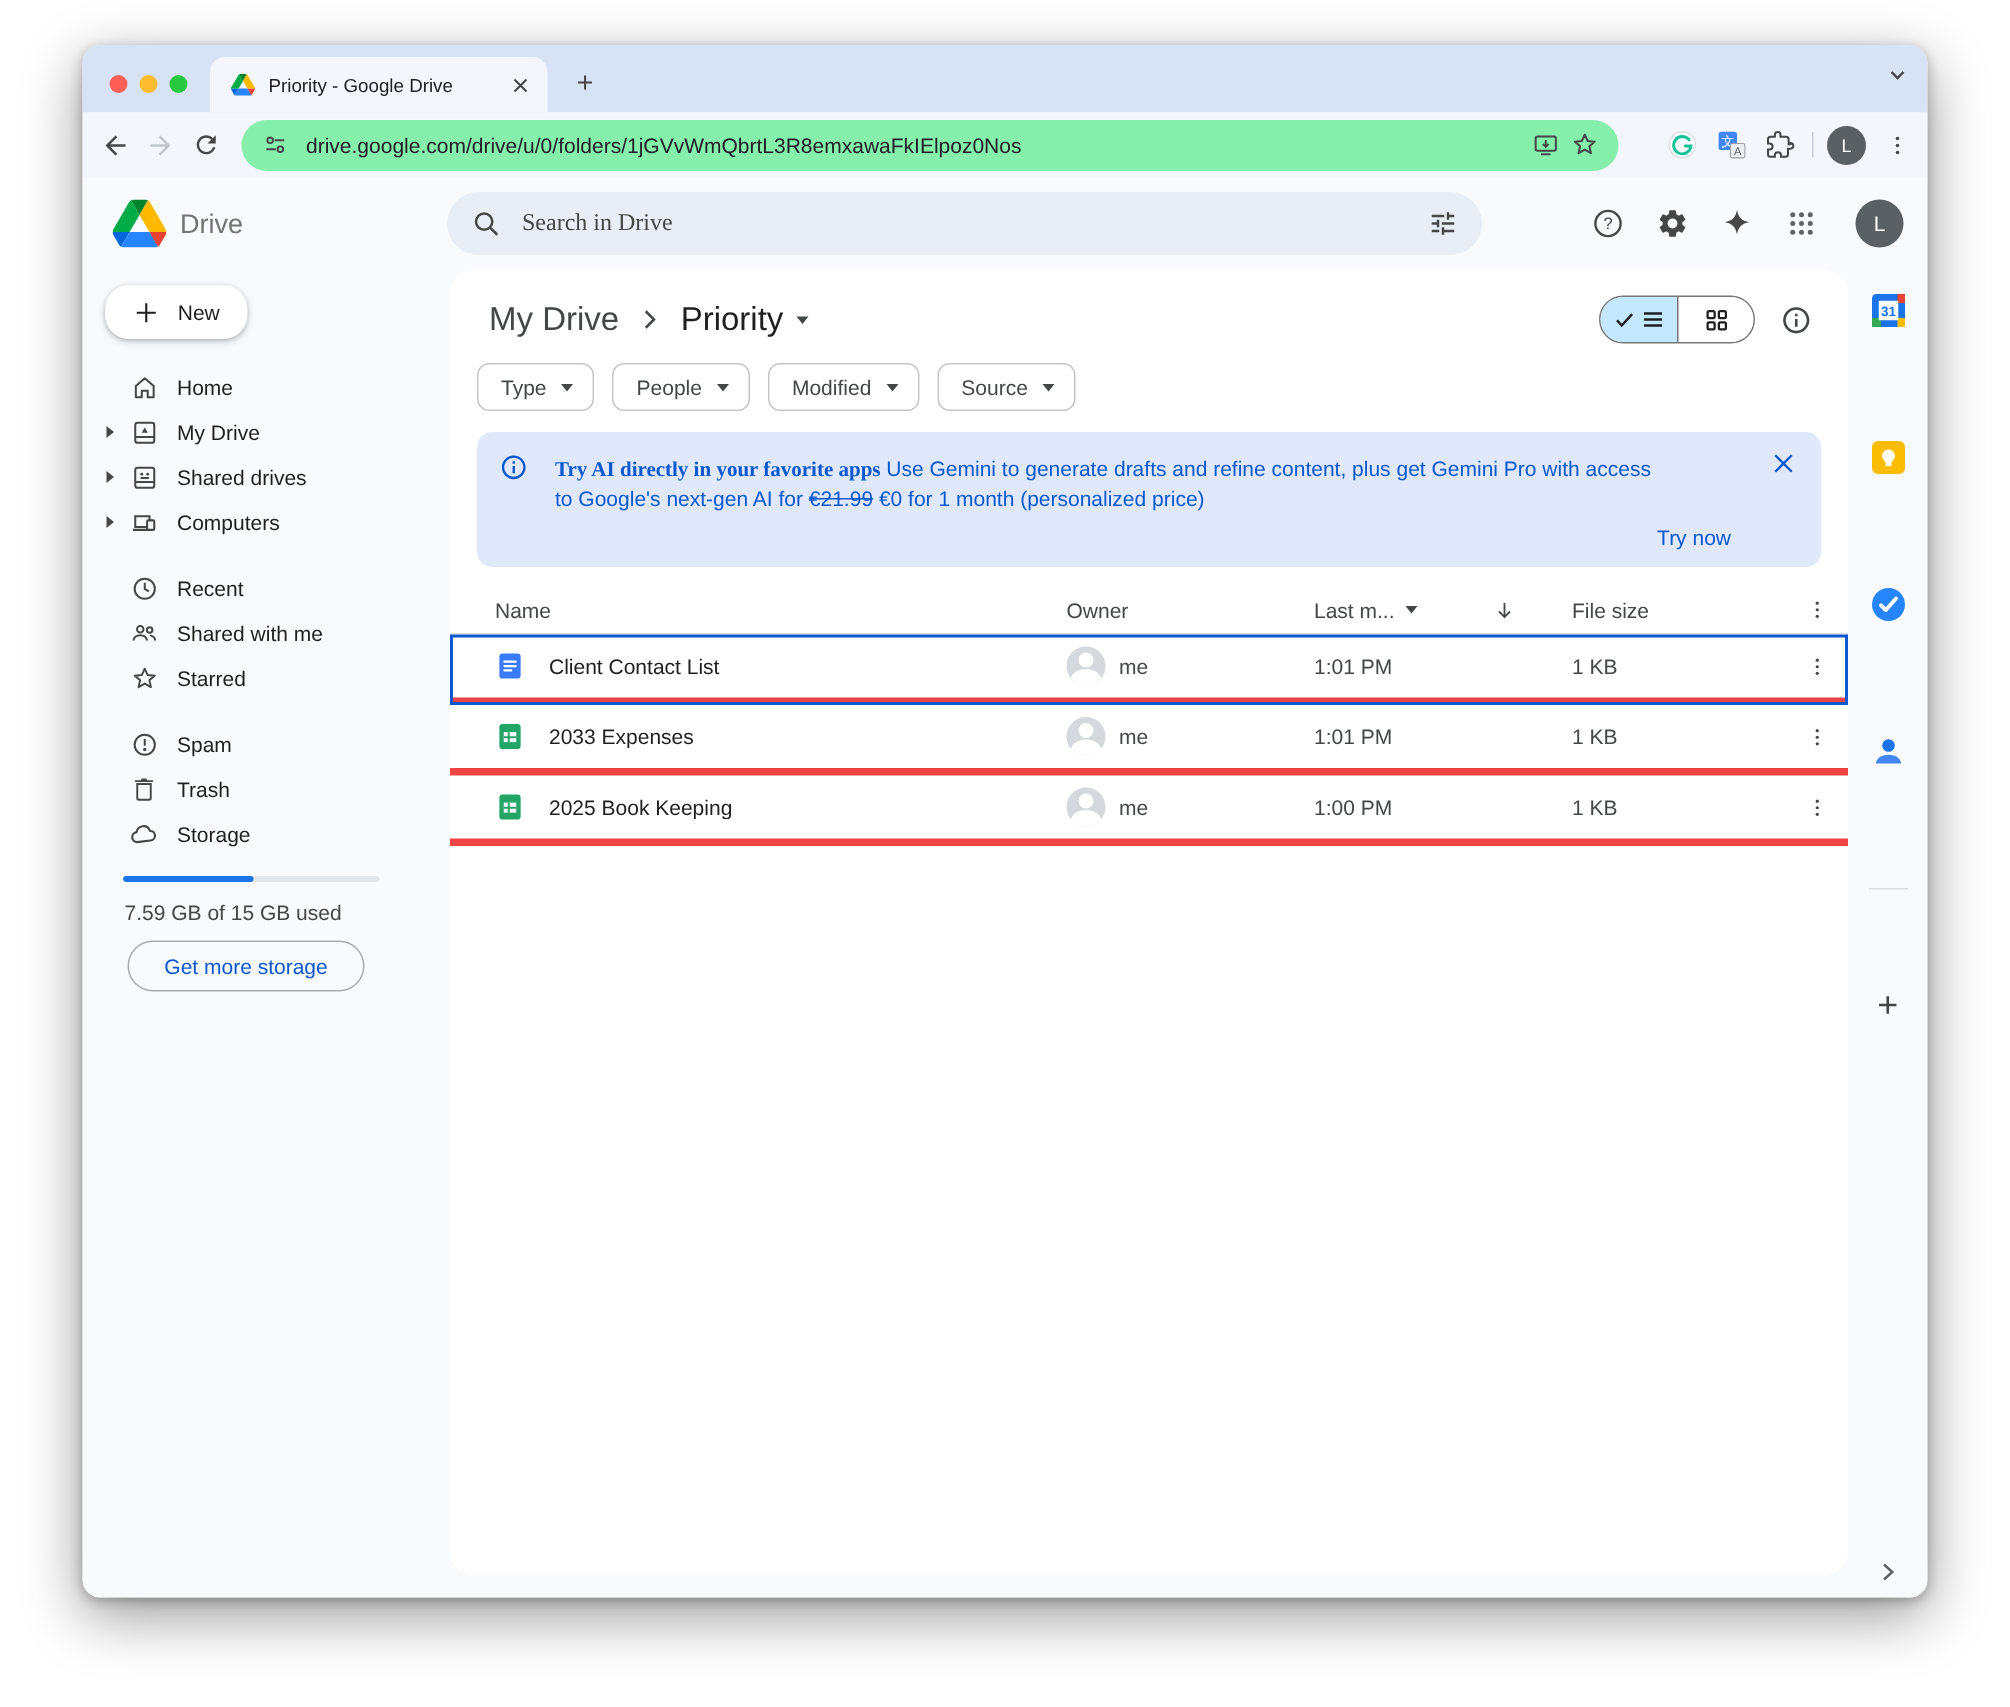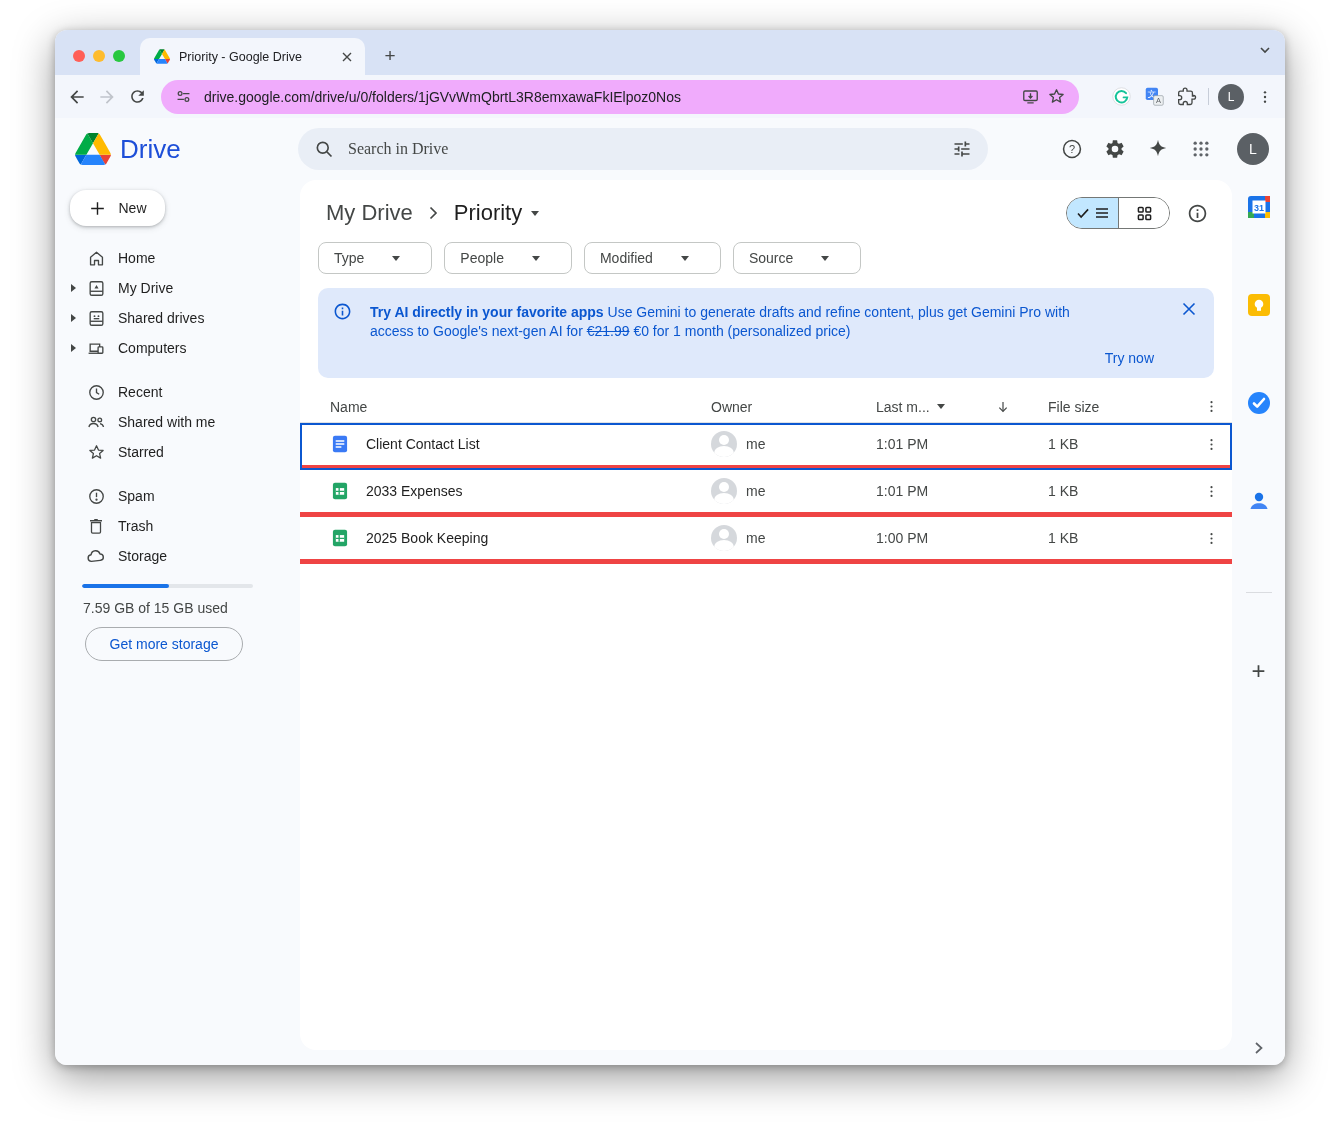--- a/index.html
+++ b/index.html
@@ -21,35 +21,35 @@
   .tab-close { width:17px; height:17px; display:flex; align-items:center; justify-content:center; color:#444746; border-radius:50%; }
   .newtab { position:absolute; left:322px; top:13px; width:26px; height:26px; display:flex; align-items:center; justify-content:center;
     color:#444746; font-size:19px; }
   .strip-chev { position:absolute; right:14px; top:14px; color:#444746; }
 
   
   .toolbar { position:relative; height:43px; background:#f3f6fc; display:flex; align-items:center; }
   .nav-btn { width:30px; height:30px; display:flex; align-items:center; justify-content:center; color:#444746; }
   .nav-btn.back { margin-left:7px; }
   .nav-btn.fwd { color:#c0c4cb; }
-  .omnibox { margin-left:9px; width:918px; height:34px; background:#f0abfc; border-radius:17px;
+  .omnibox { margin-left:9px; width:918px; height:34px; background:#86efac; border-radius:17px;
     display:flex; align-items:center; padding:0 10px 0 14px;justify-content:center; }
   .omni-url { font-size:14px; color:#202124; margin-left:12px; white-space:nowrap; }
   .omni-spacer { flex:1; }
   .omni-ic { width:26px; height:26px; display:flex; align-items:center; justify-content:center; color:#444746; }
   .tb-right { position:absolute; right:8px; top:0; height:43px; display:flex; align-items:center; gap:9px; }
   .ext-ic { width:24px; height:24px; display:flex; align-items:center; justify-content:center; color:#444746; }
   .tb-sep { width:1px; height:17px; background:#c7cdd8; }
   .avatar-sm { width:26px; height:26px; border-radius:50%; background:#5b6065; color:#fff; font-size:12px;
     display:flex; align-items:center; justify-content:center; }
   
   .drive { height:947px; background:#f8fafd; display:flex; flex-direction:column; }
   .dheader { height:62px; display:flex; align-items:center; position:relative; flex:none; }
   .dlogo { display:flex; align-items:center; margin-left:20px; gap:9px; }
-  .dlogo-text { font-size:26px; color:#1d4ed8; }
+  .dlogo-text { font-size:18px; color:#737373; }
   .dsearch { position:absolute; left:243px; top:10px; width:690px; height:42px; background:#e9eef6;
     border-radius:21px; display:flex; align-items:center; padding:0 16px; }
   .dsearch input { flex:1; border:none; outline:none; background:transparent; font-size:16px; color:#1f1f1f; margin-left:14px;
     font-family:Liberation Serif, serif; }
   .dsearch input::placeholder { color:#444746; opacity:1; }
   .dh-right { position:absolute; right:16px; top:0; height:62px; display:flex; align-items:center; gap:17px; }
   .dh-ic { width:26px; height:26px; display:flex; align-items:center; justify-content:center; color:#444746; }
   .avatar-lg { width:32px; height:32px; border-radius:50%; background:#5b6065; color:#fff; font-size:14px;
     display:flex; align-items:center; justify-content:center; margin-left:6px; }
 
@@ -83,27 +83,27 @@
   .tri-d { width:0; height:0; border-left:4.5px solid transparent; border-right:4.5px solid transparent; border-top:5px solid #444746; }
   .crumb-spacer { flex:1; }
   .view-toggle { display:flex; height:32px; border:1px solid #747775; border-radius:16px; overflow:hidden; }
   .vt-seg { width:51px; display:flex; align-items:center; justify-content:center; gap:5px; color:#1f1f1f; }
   .vt-list { background:#c2e7ff; }
   .vt-grid { background:#ffffff; border-left:1px solid #747775; }
   .info-ic { margin-left:17px; color:#444746; display:flex; }
 
   .chip-row { display:flex; gap:12px; padding-left:18px; margin-top:6px; }
   .chip { height:32px; border:1px solid #c4c7c5; border-radius:8px; background:#fff; display:flex; align-items:center;
-    padding:0 31px 0 15px; gap:28px; font-size:14px; color:#444746; }
+    padding:0 13px 0 15px; gap:10px; font-size:14px; color:#444746; }
 
   .banner { margin:14px 18px 0 18px; height:90px; background:#dfe9fb; border-radius:10px; position:relative;
     padding:15px 48px 0 52px; }
   .banner-info { position:absolute; left:15px; top:14px; color:#0b57d0; display:flex; }
   .banner-text { font-size:14px; line-height:19px; color:#0b57d0; max-width:745px; }
-  .banner-text b { font-weight:700; }
+  .banner-text b { font-weight:700;font-family:Liberation Serif, serif; }
   .banner-close { position:absolute; right:18px; top:14px; color:#0b57d0; display:flex; }
   .banner-cta { position:absolute; right:60px; bottom:12px; font-size:14px; font-weight:500; color:#0b57d0; }
 
   .table { margin-top:13px; }
   .trow { display:grid; grid-template-columns:1fr 132px 139px 110px 41px; align-items:center; height:47px;gap:33px; }
   .thead { height:32px; border-bottom:1px solid #e0e2e5; font-size:14px; color:#444746; font-weight:500; }
   .cell-name { padding-left:30px; display:flex; align-items:center; gap:16px; min-width:0; }
   .file-name { font-size:14px; font-weight:500; color:#1f1f1f; white-space:nowrap; overflow:hidden; }
   .cell-owner { display:flex; align-items:center; gap:9px; font-size:14px; color:#444746; }
   .cell-mod { display:flex; align-items:center; gap:7px; font-size:14px; color:#444746; }

